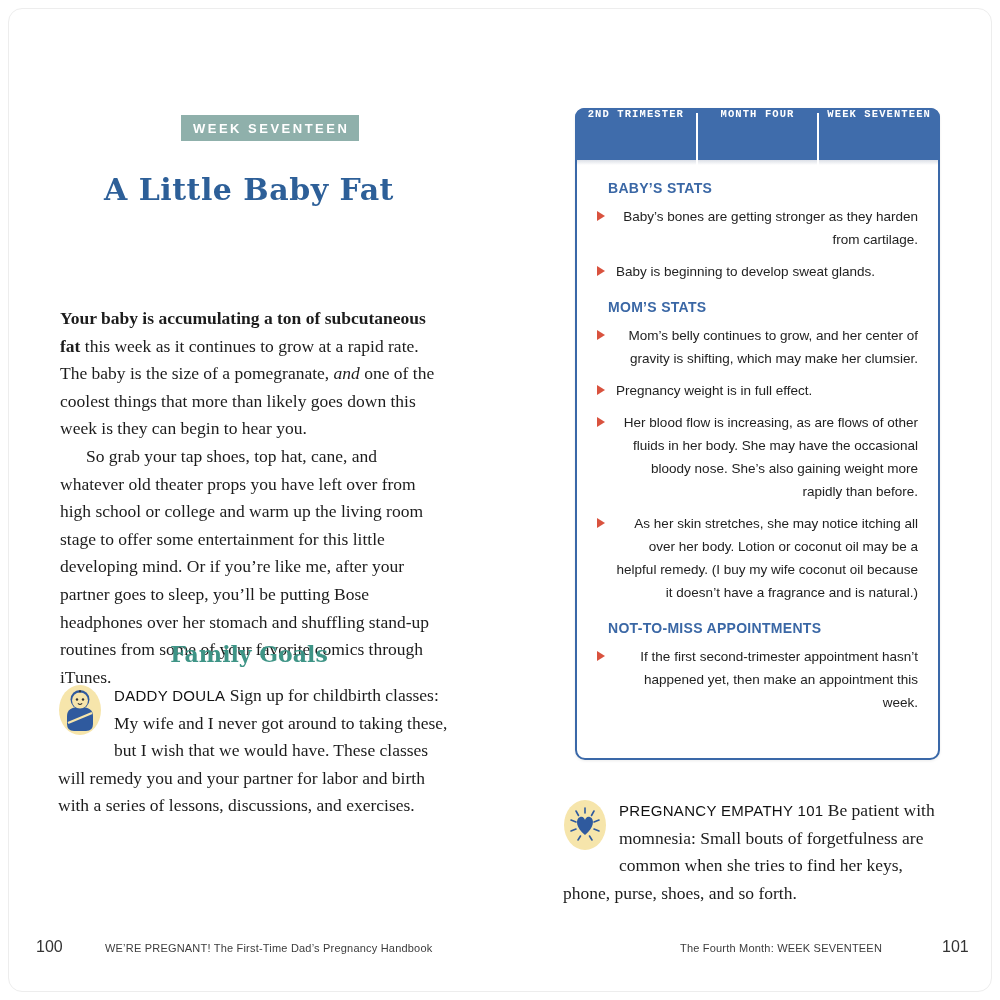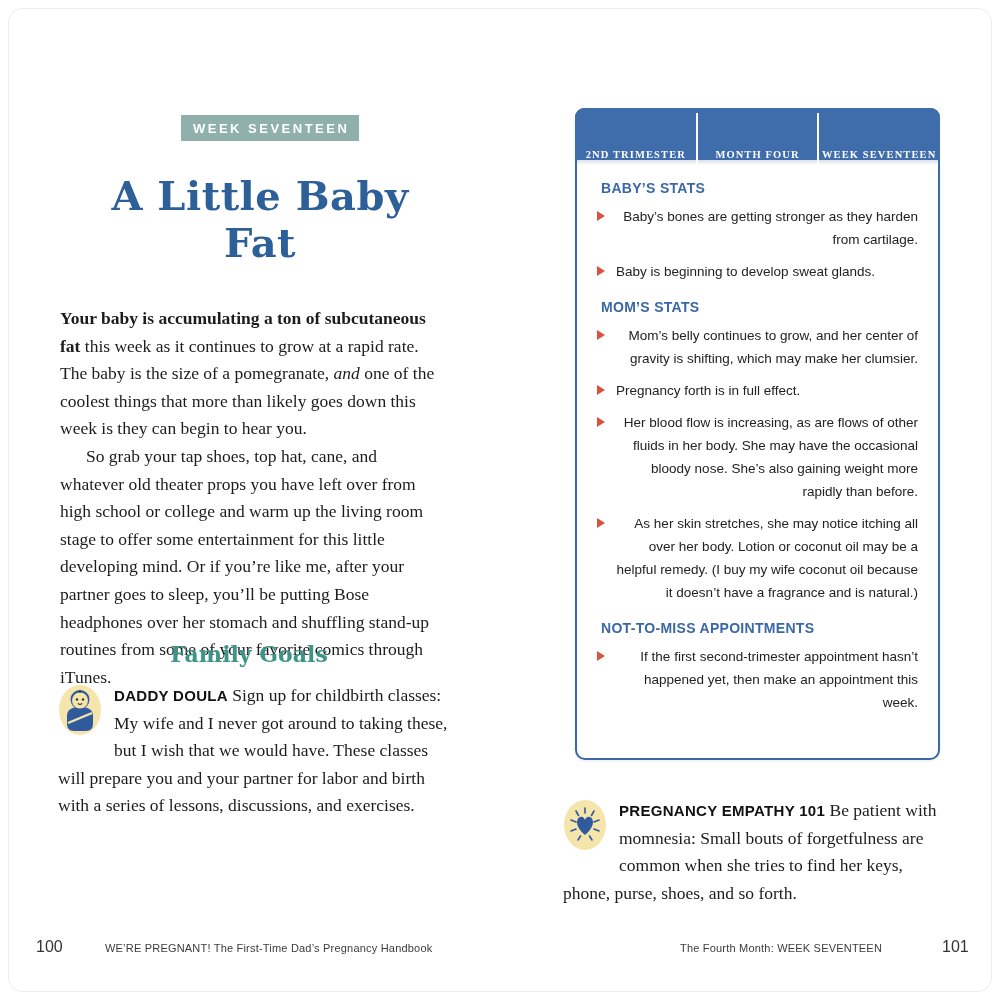--- a/index.html
+++ b/index.html
@@ -15,24 +15,24 @@
 
   
   .badge {
     position:absolute; left:181px; top:115px;
     background:#8fb0ab; color:#ffffff;
     font-family:"Liberation Sans", sans-serif; font-weight:bold;
     font-size:13px; line-height:1; letter-spacing:2.5px;
     padding:7px 10px 6px 12px;
   }
   .chapter-title {
-    position:absolute; left:71px; top:172px; width:378px;
+    position:absolute; left:60px; top:172px; width:378px;
     text-align:center;
     font-family:"DejaVu Serif", serif; font-weight:bold;
-    font-size:40px; color:#2d5f98; letter-spacing:0.5px;
+    font-size:30px; color:#2d5f98; letter-spacing:0.5px;
   }
   .body-block {
     position:absolute; left:60px; top:296px; width:378px;
     font-size:17.5px; line-height:27.6px; color:#1c1c1c;margin-top:9px;
   }
   .body-block p { margin:0; }
   .para2 { text-indent:26px; }
   .family-goals {
     position:absolute; left:60px; top:641px; width:378px;
     text-align:center;
@@ -40,21 +40,21 @@
     font-size:22px; color:#3e9486;
   }
   .tip {
     font-size:17.5px; line-height:27.6px; color:#1c1c1c;
   }
   .tip-daddy { position:absolute; left:58px; top:682px; width:396px; }
   .tip-icon {
     float:left; width:44px; height:52px; margin:2px 12px 4px 0;
   }
   .tip-label {
-    font-family:"Liberation Sans", sans-serif; font-weight:bold;
+    font-family:"Liberation Sans", sans-serif; font-weight:normal;
     font-size:15px; letter-spacing:0.3px; color:#111111;
   }
   .footer-left-num {
     position:absolute; left:36px; top:938px;
     font-family:"Liberation Sans", sans-serif; font-size:16px; color:#333333;
   }
   .footer-left-title {
     position:absolute; left:105px; top:942px;
     font-family:"Liberation Sans", sans-serif; font-size:11px; color:#3c3c3c;
     letter-spacing:0.2px;
@@ -69,37 +69,37 @@
   .stats-header {
     position:relative; margin:-2px -2px 0 -2px; height:52px;
     background:#3f6cab; border-radius:9px 9px 0 0;
     display:flex;
   }
   .stats-header::after {
     content:""; position:absolute; left:2px; right:2px; bottom:-5px; height:5px;
     background:linear-gradient(rgba(60,80,120,0.18), rgba(60,80,120,0));
   }
   .stats-tab {
-    flex:1 1 0; display:flex; align-items:flex-end; justify-content:center;
-    color:#ffffff; font-family:Liberation Serif, serif; font-weight:bold;
+    flex:1 1 0; display:flex; align-items:flex-start; justify-content:center;
+    color:#ffffff; font-family:Liberation Mono, monospace; font-weight:bold;
     font-size:10.5px; letter-spacing:1.1px; text-align:center;
   }
   .tab-divider {
     position:absolute; top:5px; width:2px; height:57px; background:#ffffff; z-index:2;
   }
   .tab-divider.d1 { left:calc(33.33% - 1px); }
   .tab-divider.d2 { left:calc(66.66% - 1px); }
   .stats-body {
     padding:14px 20px 0 20px;
     font-family:"Liberation Sans", sans-serif;
   }
   .section-heading {
     font-family:"Liberation Sans", sans-serif; font-weight:bold;
     font-size:14px; color:#3a67a5; letter-spacing:0.3px;
-    margin:16px 0 4px 4px;
+    margin:16px 0 4px 11px;
   }
   .stats-body .stat-section:first-child .section-heading { margin-top:6px; }
   .stat-list { list-style:none; }
   .stat-item {
     display:flex; gap:11px; margin:9px 0 9px 0;
     font-size:13.5px; line-height:23px; color:#222222;text-align:right;
   }
   .tri-bullet {
     flex:0 0 auto; width:0; height:0;
     border-left:8px solid #d9523e;
@@ -141,21 +141,21 @@
         <path d="M9 32 Q9 23 22 23 Q35 23 35 32 L35 40 Q35 47 28 47 L16 47 Q9 47 9 40 Z" fill="#2f5a9e"></path>
         <line x1="10" y1="39" x2="34" y2="29" stroke="#f6e5ab" stroke-width="2.4"></line>
         <circle cx="22" cy="15.5" r="9.5" fill="#2f5a9e"></circle>
         <circle cx="22" cy="16.5" r="8" fill="#f6e5ab"></circle>
         <circle cx="19" cy="15.5" r="1.2" fill="#333333"></circle>
         <circle cx="25" cy="15.5" r="1.2" fill="#333333"></circle>
         <path d="M20.2 19.6 Q22 21.2 23.8 19.6" stroke="#333333" stroke-width="1.1" fill="none" stroke-linecap="round"></path>
         <circle cx="22" cy="7.4" r="1.1" fill="#333333"></circle>
       </svg>
     </span>
-    <strong class="tip-label">DADDY DOULA</strong><span> Sign up for childbirth classes: My wife and I never got around to taking these, but I wish that we would have. These classes will prepare you and your partner for labor and birth with a series of lessons, discussions, and exercises.</span>
+    <strong class="tip-label">DADDY DOULA</strong><span> Sign up for childbirth classes: My wife and I never got around to taking these, but I wish that we would have. These classes will remedy you and your partner for labor and birth with a series of lessons, discussions, and exercises.</span>
   </div>
 
   <span class="footer-left-num">100</span>
   <span class="footer-left-title">WE’RE PREGNANT! The First-Time Dad’s Pregnancy Handbook</span>
 
   <div class="stats-box">
     <div class="stats-header">
       <div class="stats-tab">
           <span>2ND TRIMESTER</span>
         </div>
@@ -186,21 +186,21 @@
 
       <div class="stat-section">
         <h3 class="section-heading">MOM’S STATS</h3>
         <ul class="stat-list">
           <li class="stat-item">
               <span class="tri-bullet"></span>
               <span>Mom’s belly continues to grow, and her center of gravity is shifting, which may make her clumsier.</span>
             </li>
           <li class="stat-item">
               <span class="tri-bullet"></span>
-              <span>Pregnancy forth is in full effect.</span>
+              <span>Pregnancy weight is in full effect.</span>
             </li>
           <li class="stat-item">
               <span class="tri-bullet"></span>
               <span>Her blood flow is increasing, as are flows of other fluids in her body. She may have the occasional bloody nose. She’s also gaining weight more rapidly than before.</span>
             </li>
           <li class="stat-item">
               <span class="tri-bullet"></span>
               <span>As her skin stretches, she may notice itching all over her body. Lotion or coconut oil may be a helpful remedy. (I buy my wife coconut oil because it doesn’t have a fragrance and is natural.)</span>
             </li>
         </ul>

